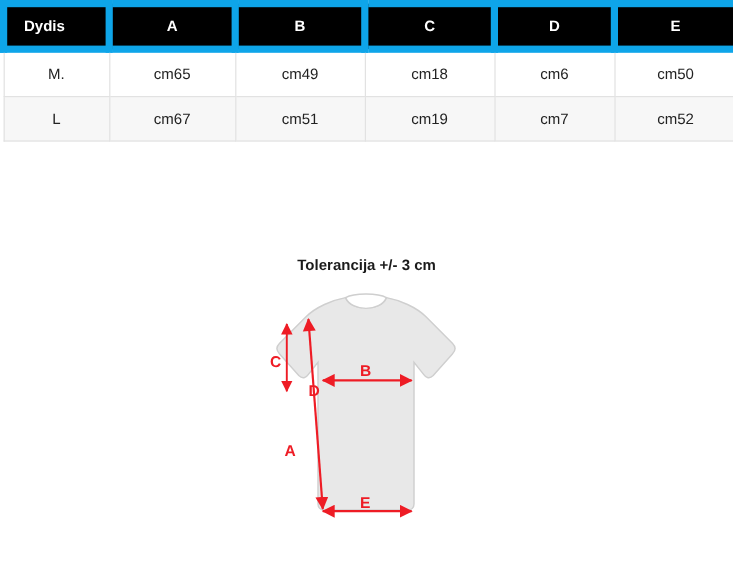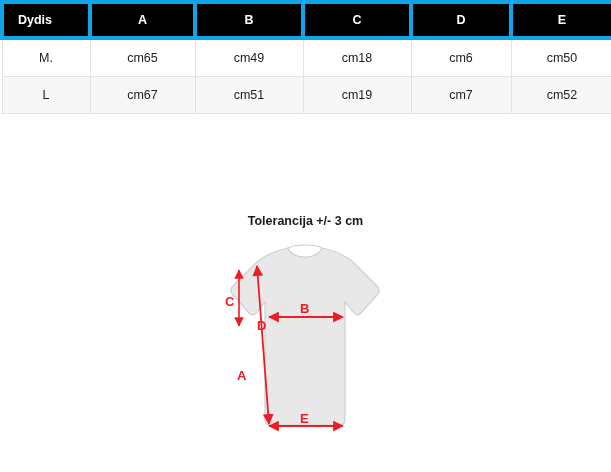--- a/index.html
+++ b/index.html
@@ -33,21 +33,21 @@
     vertical-align: middle;
     font-size: 12.5px;
     height: 36px;
     padding: 0;
     font-weight: normal;
   }
   table.size-table thead th {
     background: #000000;
     color: #ffffff;
     font-weight: bold;
-    border: 4px solid #0ea5e9;
+    border: 6px solid #0ea5e9;
     height: 32px;
     font-size: 12.5px;
   }
   table.size-table thead th.first-col {
     text-align: left;
     padding-left: 14px;
   }
   table.size-table tbody tr.alt td {
     background: #f7f7f7;
   }

